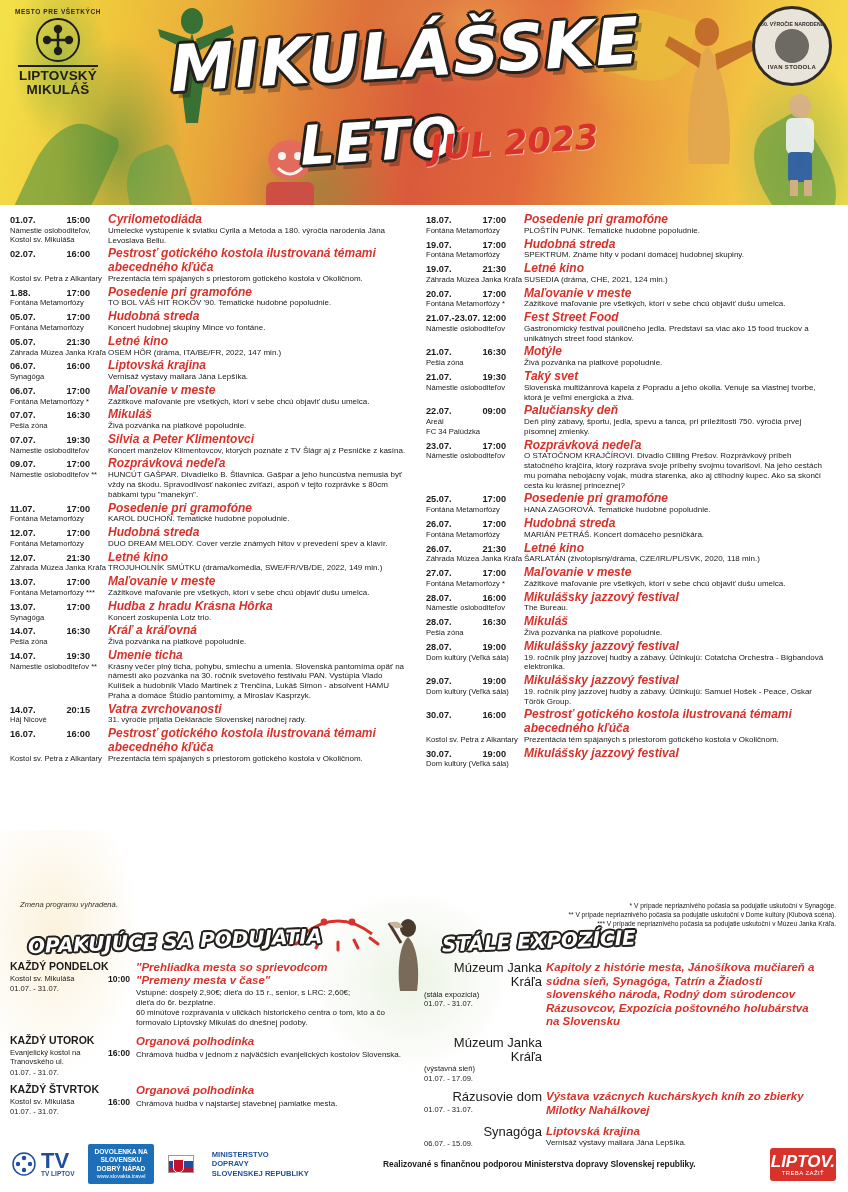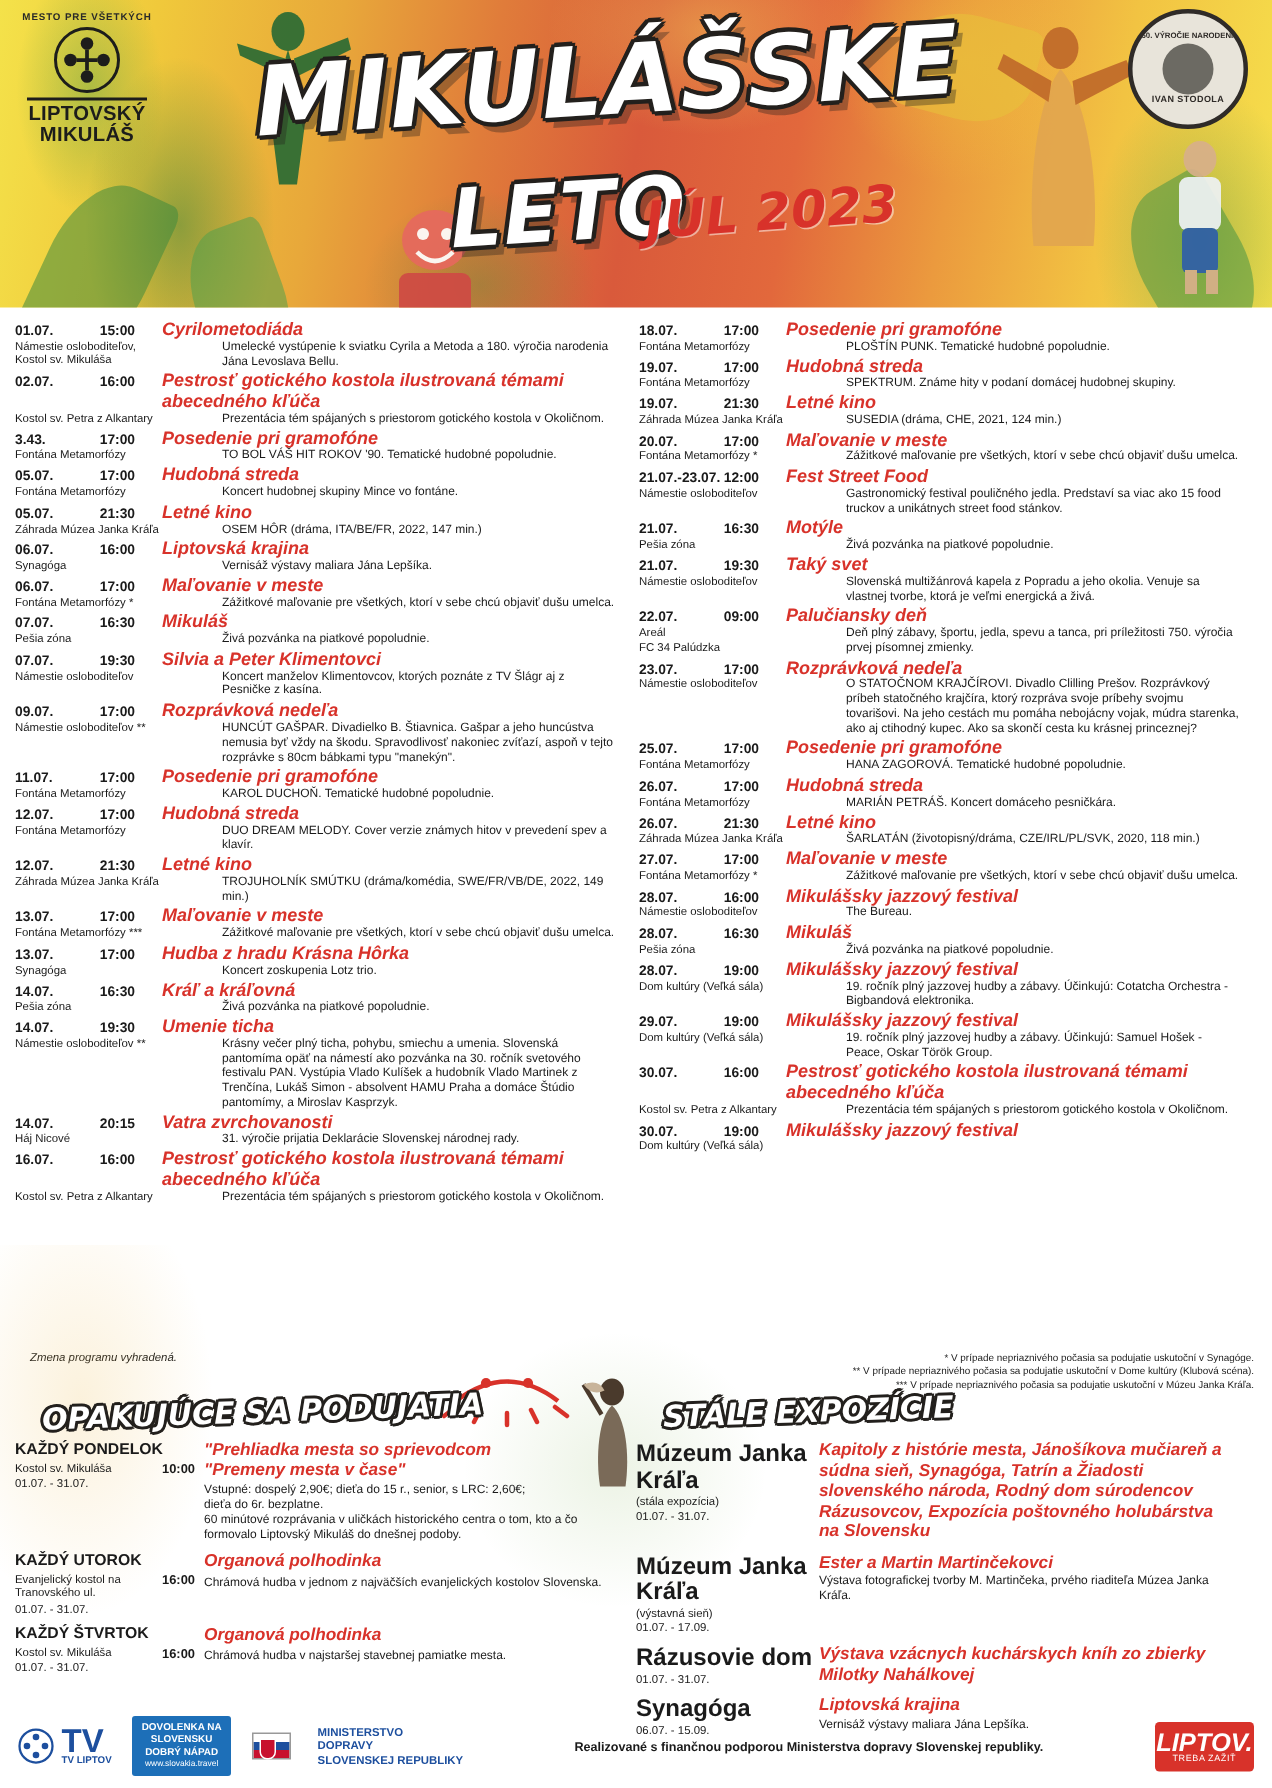--- a/index.html
+++ b/index.html
@@ -141,21 +141,20 @@
     margin-left: 18px;
     line-height: 1.15;
   }
   .ev-line2 { display: flex; align-items: baseline; margin-top: -1px; justify-content: space-between; }
   .ev-place {
     font-size: 7.6px; color: #1a1a1a; width: 98px; flex: none; line-height: 1.25;
   }
   .ev-desc {
     font-size: 8px; color: #1a1a1a; line-height: 1.22;
     flex: 1;
-    margin-left: 40px;
   }
   .footnotes {
     font-size: 6.6px; line-height: 1.35; text-align: right;
     margin-top: 4px; color: #1a1a1a;
   }
 
   
   .bottom {
     position: relative;
     display: flex; gap: 14px;
@@ -184,21 +183,21 @@
   .rec-place .t { float: right; font-weight: bold; font-size: 8.6px; }
   .rec-right { flex: 1; padding-left: 6px; }
   .rec-title {
     font-size: 11.5px; font-weight: bold; font-style: italic; color: #d8322a;
     line-height: 1.15;
   }
   .rec-desc { font-size: 8px; line-height: 1.25; margin-top: 1px; }
 
   .exp-item { margin-bottom: 7px; display: flex; }
   .exp-left { width: 118px; flex: none; }
-  .exp-place { font-size: 16px; font-weight: bold; line-height: 1.1; }
+  .exp-place { font-size: 13px; font-weight: normal; line-height: 1.1; text-align: right; }
   .exp-sub { font-size: 7.6px; line-height: 1.25; }
   .exp-right { flex: 1; padding-left: 4px; }
   .exp-title {
     font-size: 11.5px; font-weight: bold; font-style: italic; color: #d8322a;
     line-height: 1.18;
   }
   .exp-desc { font-size: 8px; line-height: 1.25; }
 
   
   .footer {
@@ -334,21 +333,21 @@
         <span class="ev-time">16:00</span>
         <span class="ev-title">Pestrosť gotického kostola ilustrovaná témami abecedného kľúča</span>
       </div>
       <div class="ev-line2">
         <span class="ev-place">Kostol sv. Petra z Alkantary</span>
         <span class="ev-desc">Prezentácia tém spájaných s priestorom gotického kostola v Okoličnom.</span>
       </div>
     </div>
     <div class="ev">
       <div class="ev-line1">
-        <span class="ev-date">3.43.</span>
+        <span class="ev-date">1.88.</span>
         <span class="ev-time">17:00</span>
         <span class="ev-title">Posedenie pri gramofóne</span>
       </div>
       <div class="ev-line2">
         <span class="ev-place">Fontána Metamorfózy</span>
         <span class="ev-desc">TO BOL VÁŠ HIT ROKOV '90. Tematické hudobné popoludnie.</span>
       </div>
     </div>
     <div class="ev">
       <div class="ev-line1">
@@ -814,24 +813,20 @@
       <div class="exp-title">Kapitoly z histórie mesta, Jánošíkova mučiareň a súdna sieň, Synagóga, Tatrín a Žiadosti slovenského národa, Rodný dom súrodencov Rázusovcov, Expozícia poštovného holubárstva na Slovensku</div>
       <div class="exp-desc"></div>
     </div>
   </div>
   <div class="exp-item">
     <div class="exp-left">
       <div class="exp-place">Múzeum Janka Kráľa</div>
       <div class="exp-sub">(výstavná sieň)</div>
       <div class="exp-sub">01.07. - 17.09.</div>
     </div>
-    <div class="exp-right">
-      <div class="exp-title">Ester a Martin Martinčekovci</div>
-      <div class="exp-desc">Výstava fotografickej tvorby M. Martinčeka, prvého riaditeľa Múzea Janka Kráľa.</div>
-    </div>
   </div>
   <div class="exp-item">
     <div class="exp-left">
       <div class="exp-place">Rázusovie dom</div>
       <div class="exp-sub"></div>
       <div class="exp-sub">01.07. - 31.07.</div>
     </div>
     <div class="exp-right">
       <div class="exp-title">Výstava vzácnych kuchárskych kníh zo zbierky Milotky Nahálkovej</div>
       <div class="exp-desc"></div>

